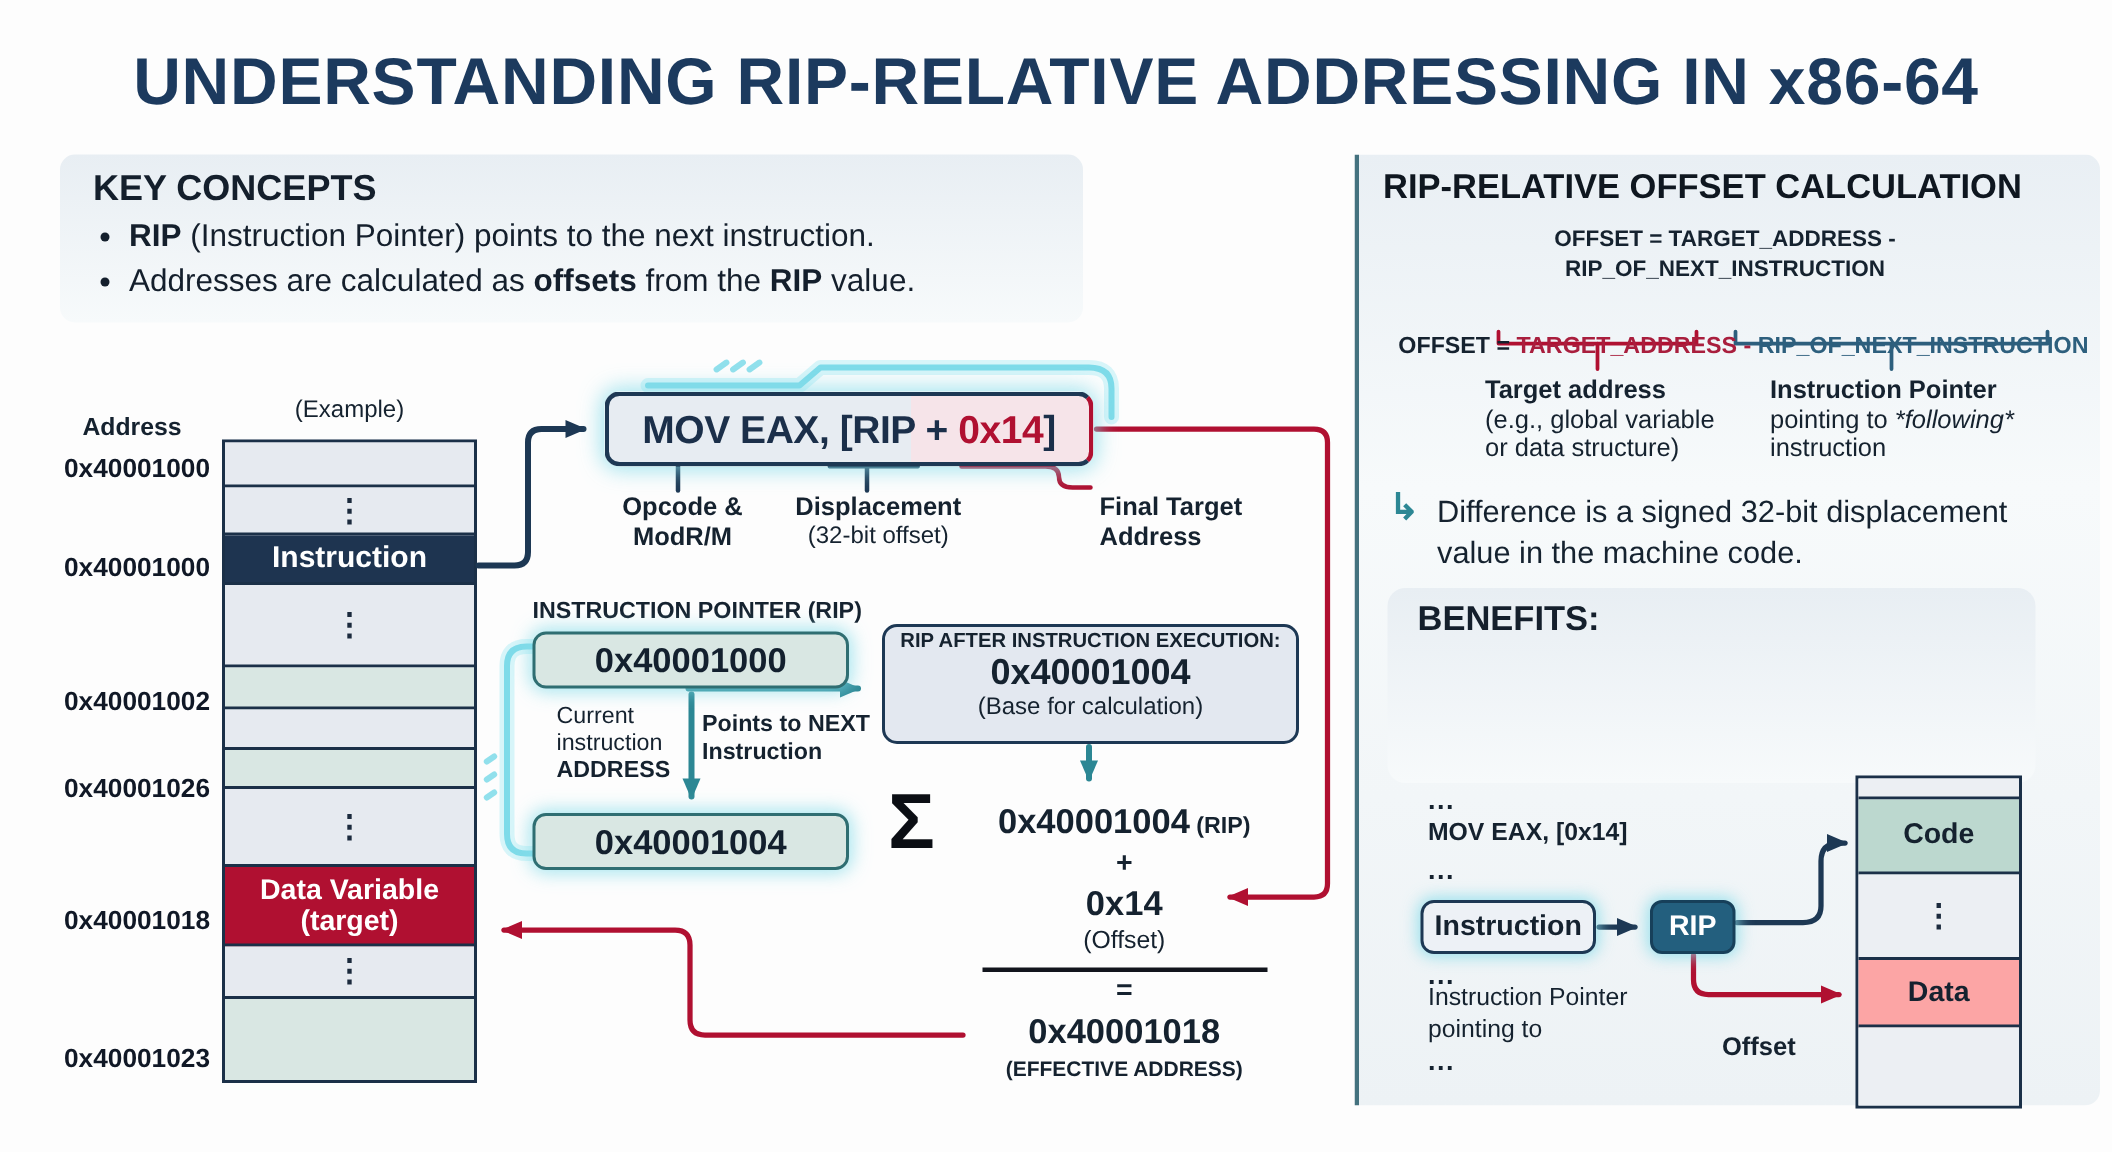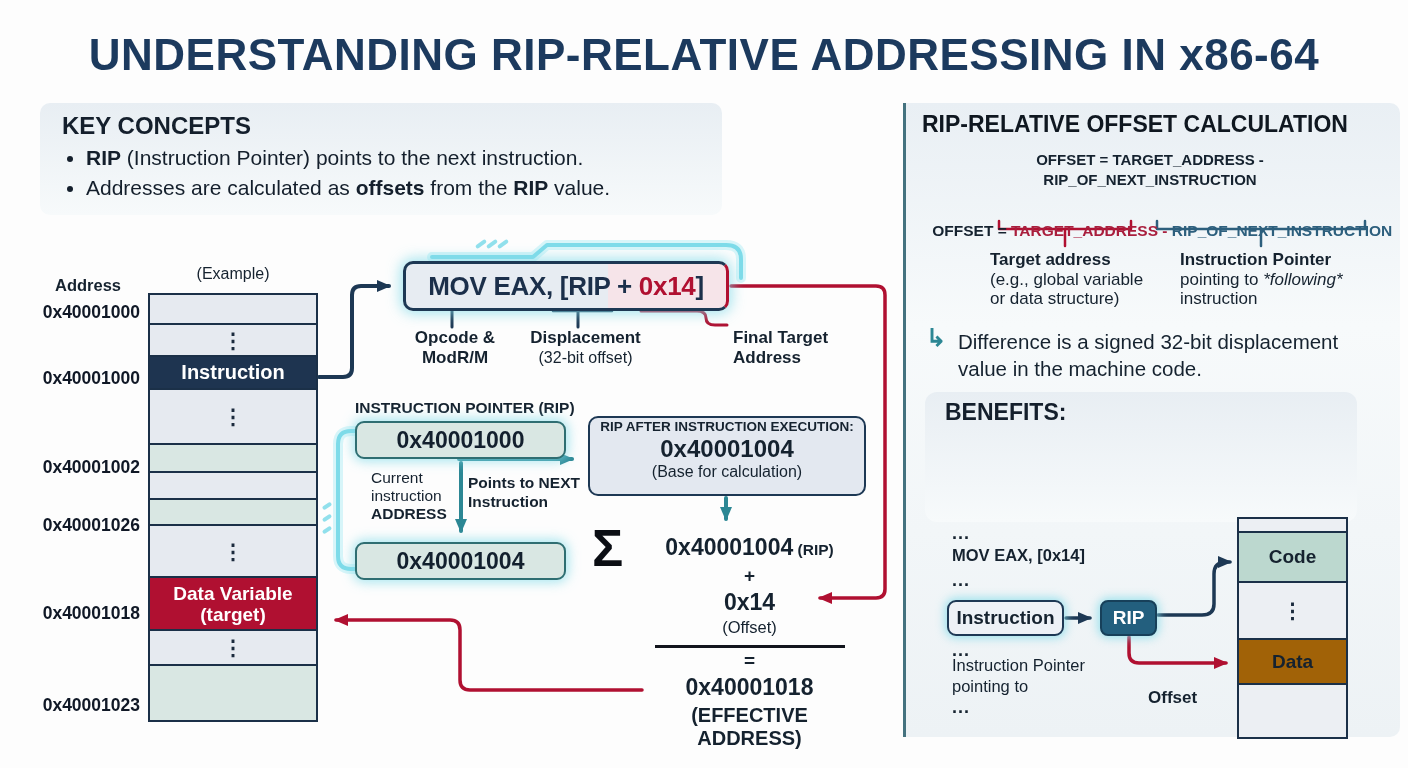--- a/index.html
+++ b/index.html
@@ -237,21 +237,21 @@
 
   <div class="abs" style="left:592px; top:518px; font-size:52px; font-weight:700; color:#0b0e14;">Σ</div>
   <div class="abs lbl lbl-c" style="left:642px; top:534px; width:215px;">
     <div style="font-size:23px; font-weight:800;"><span>0x40001004</span><span style="font-size:15.5px; font-weight:700;"> (RIP)</span></div>
     <div style="font-size:19px; font-weight:800; margin-top:4px;">+</div>
     <div style="font-size:23px; font-weight:800; margin-top:2px;">0x14</div>
     <div style="font-size:16.5px; margin-top:2px;">(Offset)</div>
     <div style="margin:8px auto 0; width:190px; height:3px; background:#12151d;"></div>
     <div style="font-size:19px; font-weight:800; margin-top:2px;">=</div>
     <div style="font-size:23px; font-weight:800; margin-top:2px;">0x40001018</div>
-    <div style="font-size:20px; font-weight:800; margin-top:3px;">(EFFECTIVE ADDRESS)</div>
+    <div style="font-size:14px; font-weight:800; margin-top:3px;">(EFFECTIVE ADDRESS)</div>
   </div>
 
   <div class="abs lbl" style="left:922px; top:111px; font-size:23px; font-weight:800; color:#0f1720;">RIP-RELATIVE OFFSET CALCULATION</div>
   <div class="abs" style="left:915px; top:204px; font-size:15.5px; font-weight:800; white-space:pre;">
     <span style="color:#15222f;">OFFSET = </span><span style="color:#a91e3d;">TARGET_ADDRESS</span><span style="color:#a91e3d;"> - </span><span style="color:#2d5f7d;">RIP_OF_NEXT_INSTRUCTION</span>
   </div>
   <div class="abs lbl lbl-c" style="left:940px; top:150px; width:420px; font-size:15px; font-weight:800; line-height:20px;">
     <div>OFFSET = TARGET_ADDRESS -</div>
     <div>RIP_OF_NEXT_INSTRUCTION</div>
   </div>
@@ -290,21 +290,21 @@
   <div class="rcol">
     <div class="rcell" style="height:14px; background:#eceff3;">
         <span></span>
       </div>
     <div class="rcell" style="height:50px; background:#bcd8cf;">
         <span>Code</span>
       </div>
     <div class="rcell" style="height:57px; background:#eceff3;">
         <span class="dots">⋮</span>
       </div>
-    <div class="rcell" style="height:45px; background:#a16207;">
+    <div class="rcell" style="height:45px; background:#fca5a5;">
         <span>Data</span>
       </div>
     <div class="rcell" style="background:#eceff3;">
         <span></span>
       </div>
   </div>
 
 </div>
 
 </body></html>

